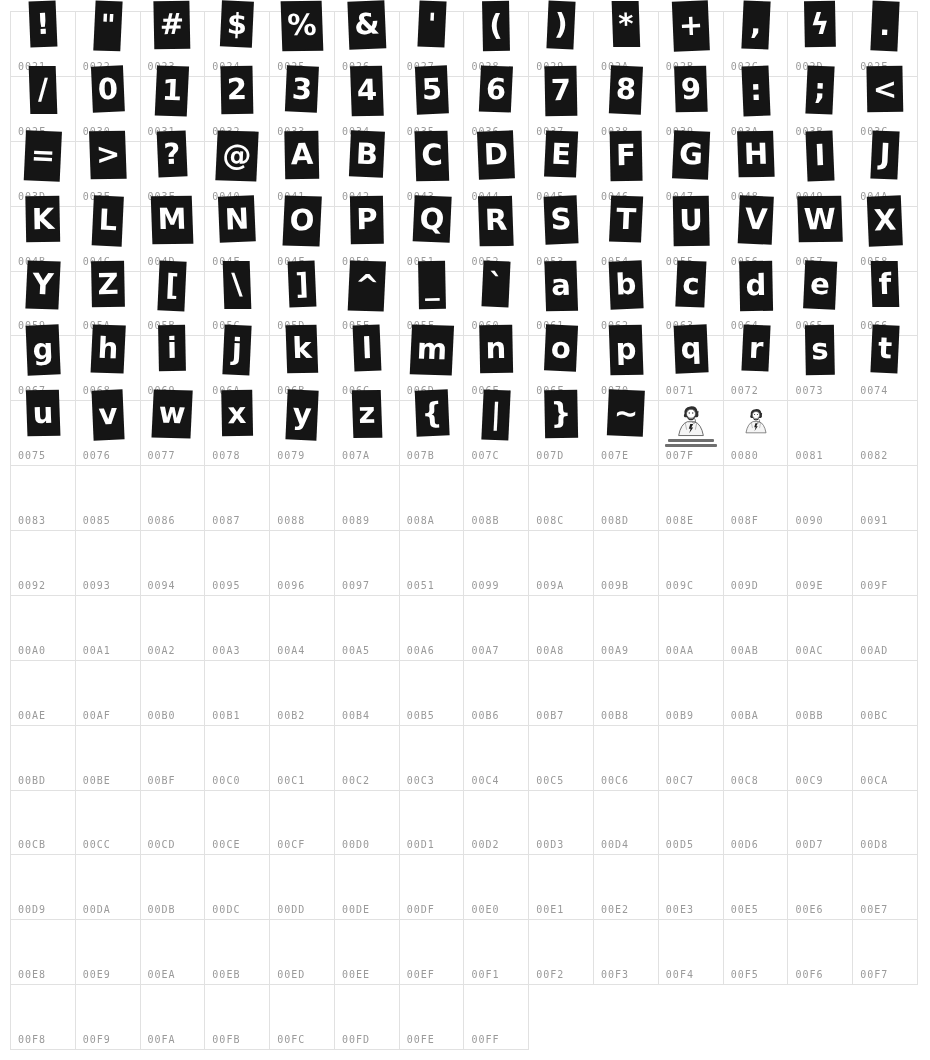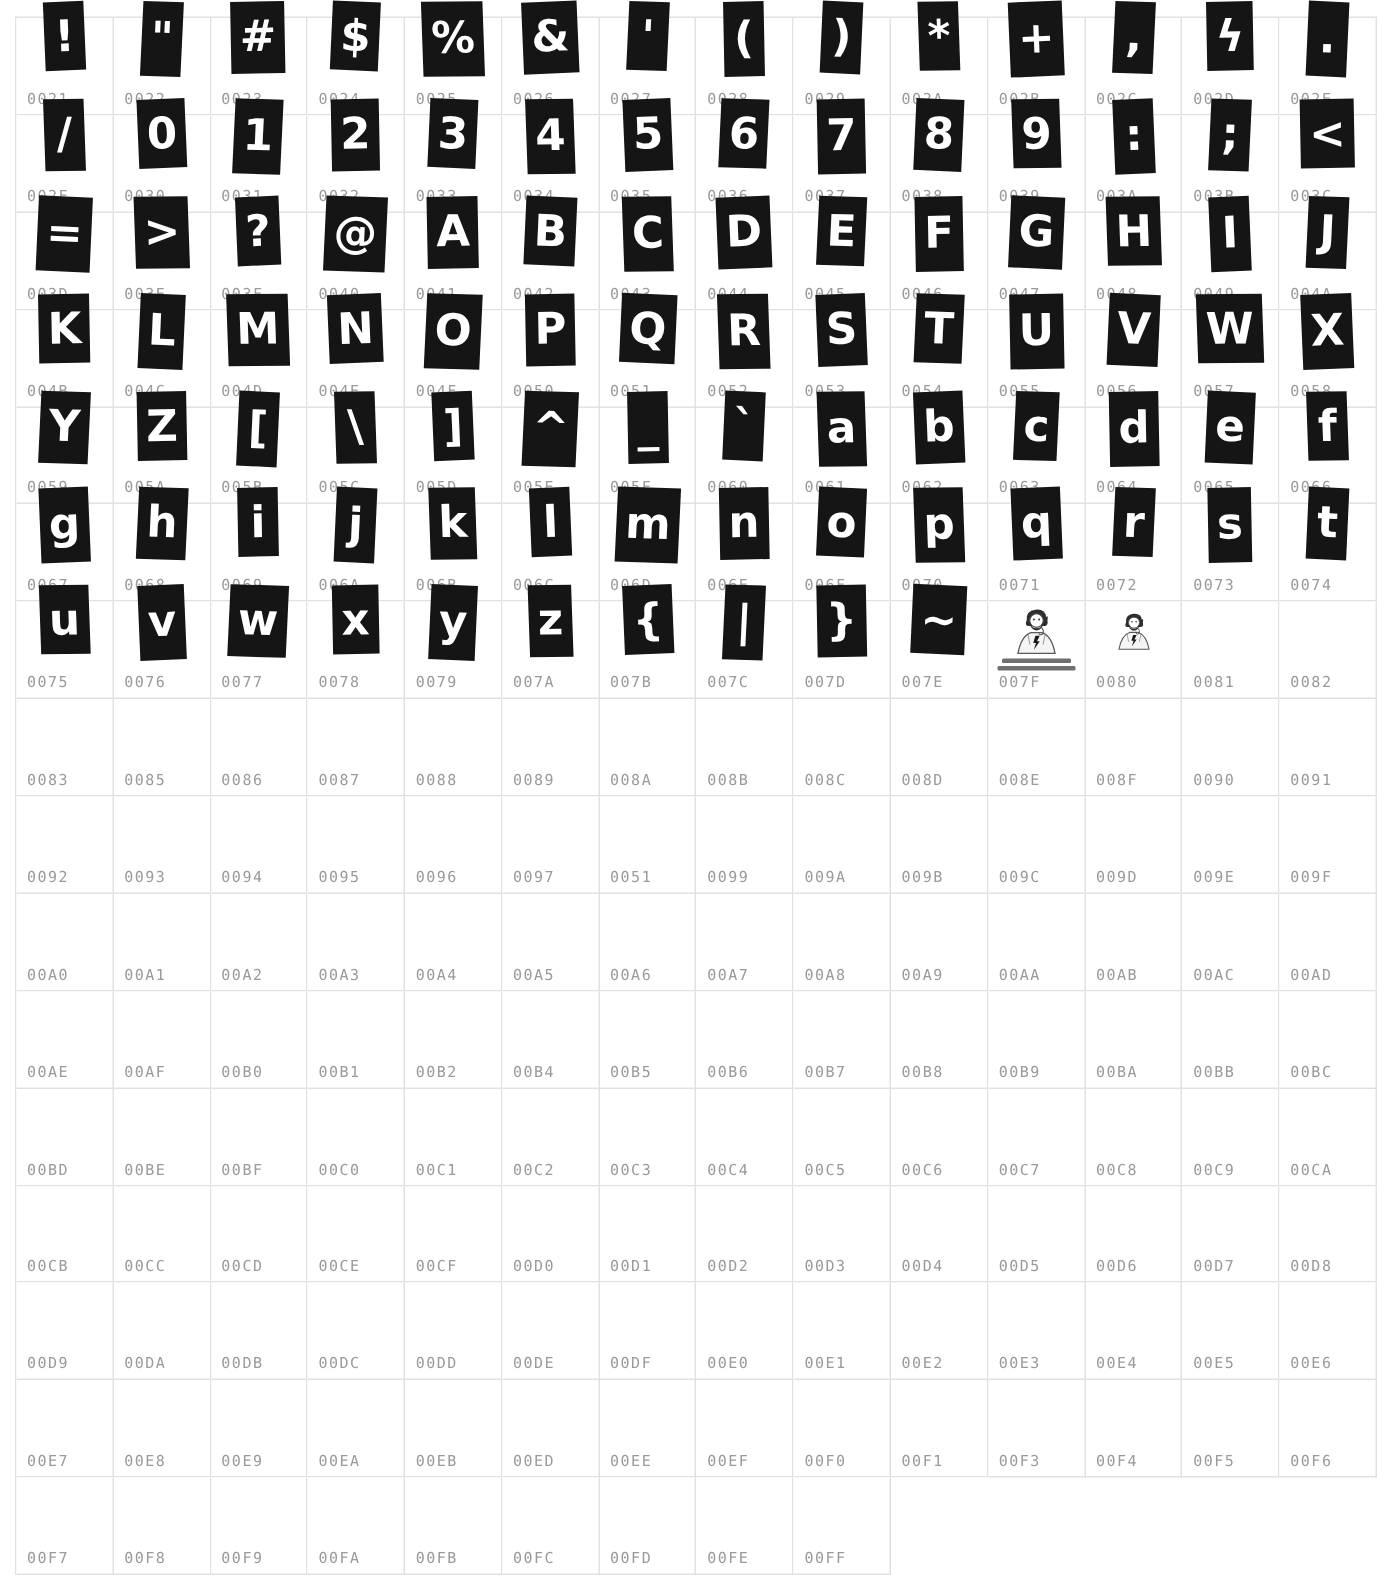--- a/index.html
+++ b/index.html
@@ -749,23 +749,20 @@
     <div class="cell">
       <div class="code">00E1</div>
     </div>
     <div class="cell">
       <div class="code">00E2</div>
     </div>
     <div class="cell">
       <div class="code">00E3</div>
     </div>
     <div class="cell">
-      <div class="code">00E4</div>
-    </div>
-    <div class="cell">
       <div class="code">00E5</div>
     </div>
     <div class="cell">
       <div class="code">00E6</div>
     </div>
     <div class="cell">
       <div class="code">00E7</div>
     </div>
     <div class="cell">
       <div class="code">00E8</div>
@@ -782,24 +779,24 @@
     <div class="cell">
       <div class="code">00ED</div>
     </div>
     <div class="cell">
       <div class="code">00EE</div>
     </div>
     <div class="cell">
       <div class="code">00EF</div>
     </div>
     <div class="cell">
-      <div class="code">00F0</div>
-    </div>
-    <div class="cell">
       <div class="code">00F1</div>
+    </div>
+    <div class="cell">
+      <div class="code">00F2</div>
     </div>
     <div class="cell">
       <div class="code">00F3</div>
     </div>
     <div class="cell">
       <div class="code">00F4</div>
     </div>
     <div class="cell">
       <div class="code">00F5</div>
     </div>

